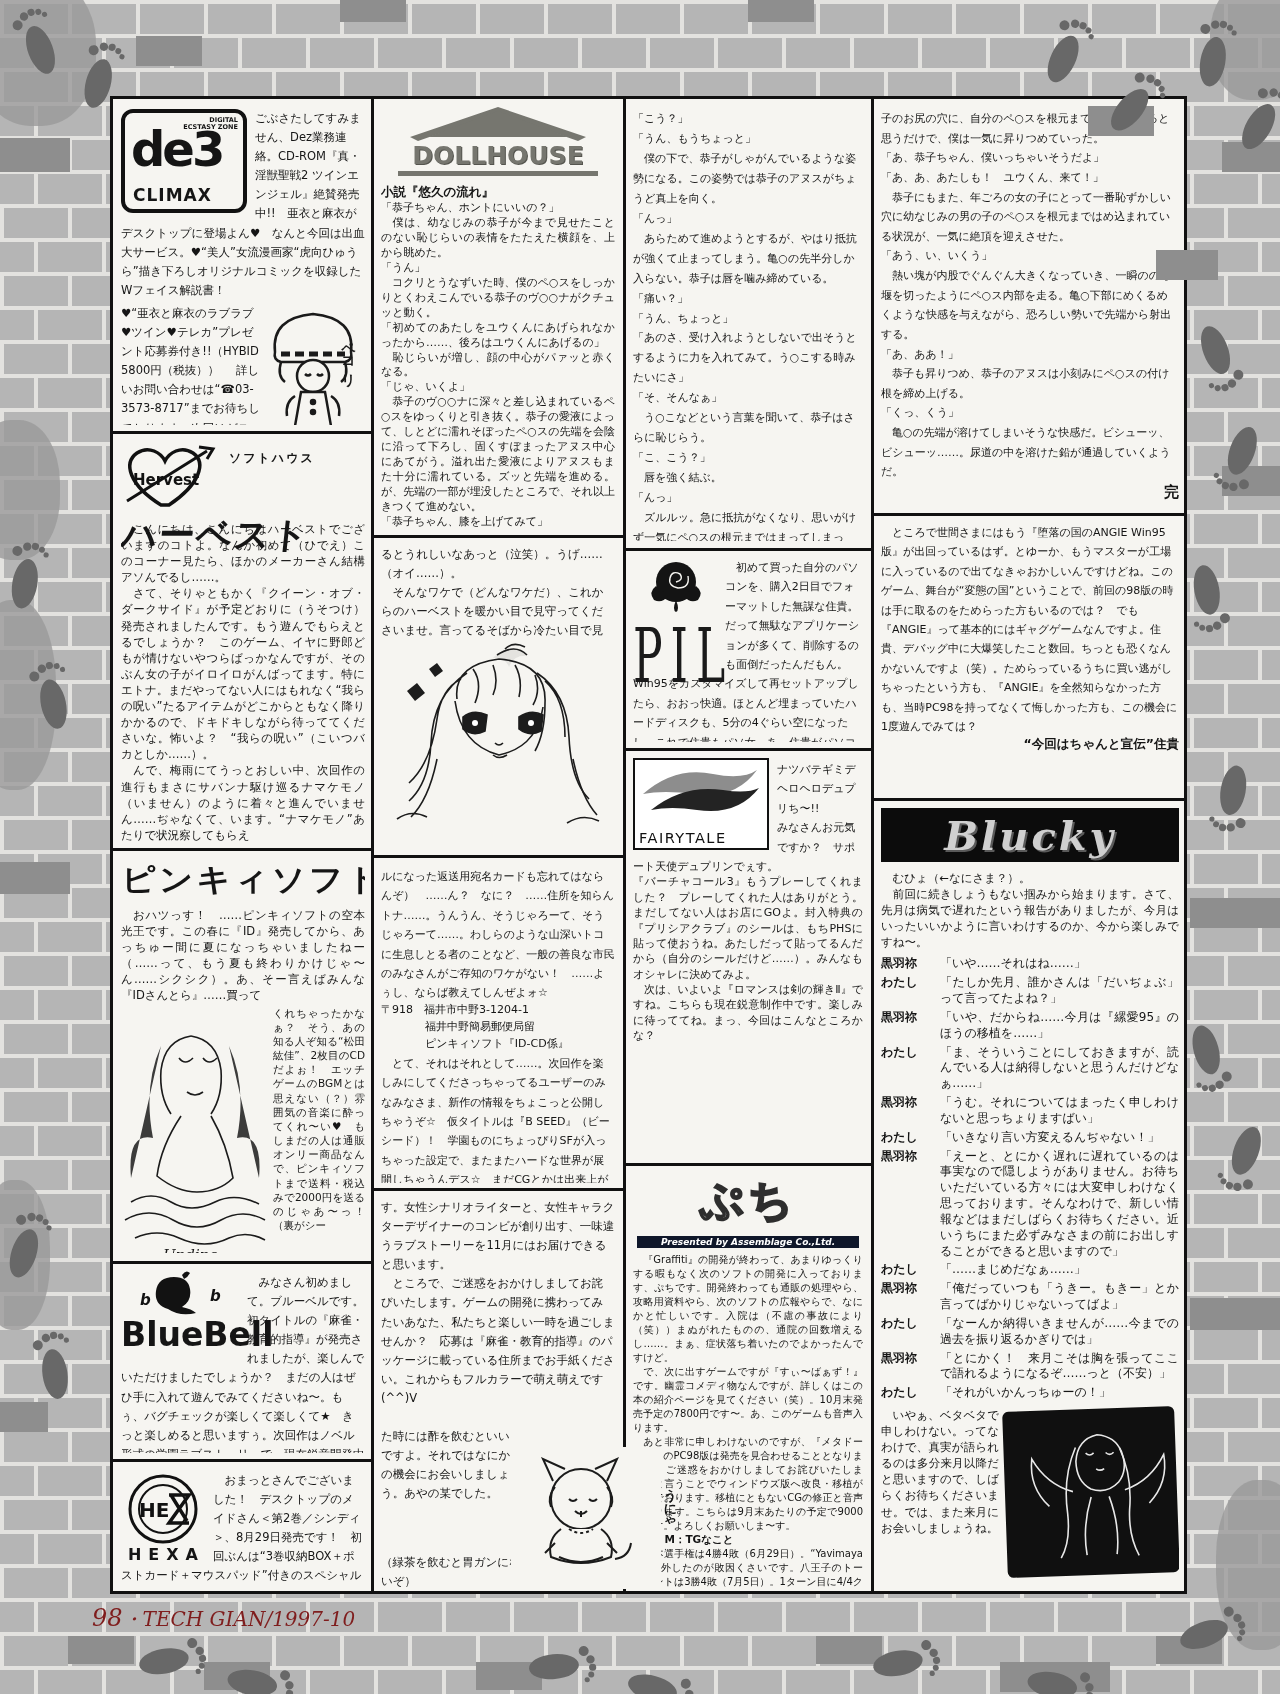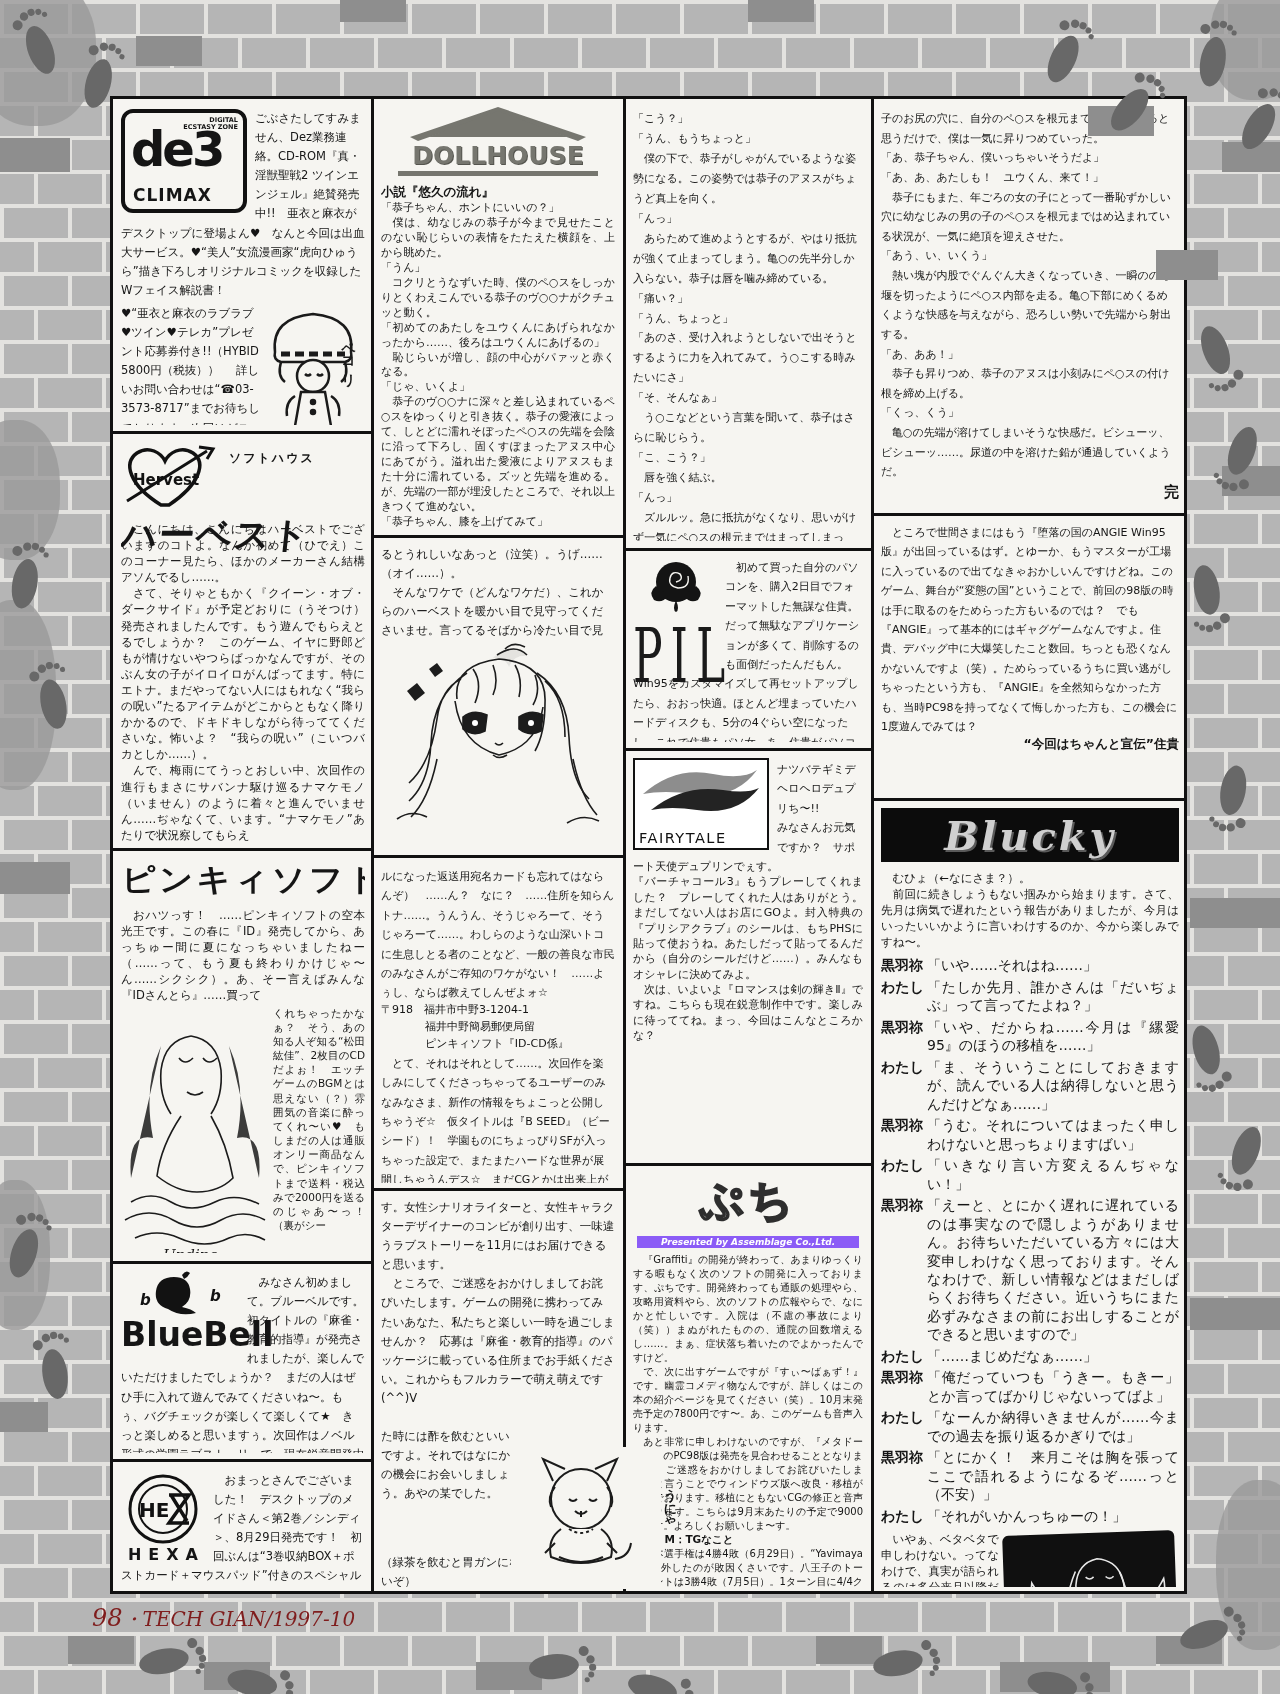--- a/index.html
+++ b/index.html
@@ -33,29 +33,29 @@
   .heartlogo{position:relative;width:108px;height:68px;float:left;text-decoration:underline;}
   .hervest-kana-s{font-size:12px;font-weight:bold;letter-spacing:2px;}
   .hervest-kana{font-size:36px;font-weight:bold;letter-spacing:1px;transform:skewX(-6deg);display:inline-block;}
   .dh-logo{width:200px;margin:0 auto;text-align:center;color:#767672;}
   .dh-text{font-size:25px;font-weight:bold;letter-spacing:0px;color:#76766f;text-shadow:1px 1px 0 #55554f;}
   .pil-word{font-family:"DejaVu Serif","Liberation Serif",serif;font-size:44px;letter-spacing:8px;
             display:inline-block;transform:scaleY(1.7);transform-origin:top;color:#1a1a1a;}
   .ft-box{width:132px;height:88px;border:2px solid #111;float:left;margin-right:8px;position:relative;background:#fff;}
   .ft-name{position:absolute;bottom:2px;left:4px;font-size:14.5px;letter-spacing:1.5px;color:#111;}
   .petit-word{font-size:44px;font-weight:bold;color:#b3b3b3;-webkit-text-stroke:2px #2e2e2e;letter-spacing:4px;}
-  .petit-bar{background:#8b5cf6;color:#fff;font-size:9px;font-style:italic;font-weight:bold;
+  .petit-bar{background:#0f172a;color:#fff;font-size:9px;font-style:italic;font-weight:bold;
              padding:1px 24px;display:inline-block;}
   .blucky-bar{background:#0c0c0c;height:54px;display:flex;align-items:center;justify-content:center;}
   .blucky-word{font-family:"DejaVu Serif","Liberation Serif",serif;font-style:italic;font-weight:bold;
                font-size:40px;color:#cfcfcf;letter-spacing:3px;text-shadow:2px 2px 0 #5a5a5a;}
   .bb-word{font-size:33px;font-weight:bold;letter-spacing:0px;}
   .hexa-word{font-size:16px;font-weight:bold;letter-spacing:7px;}
   .pinky-h{font-size:31px;font-weight:bold;letter-spacing:3px;transform:scaleX(1.08);transform-origin:left;}
-  .dlg-row{display:flex;font-size:14px;line-height:1.32;margin-bottom:3px;}
+  .dlg-row{display:flex;font-size:12px;line-height:1.32;margin-bottom:3px;gap:13px;}
   .dlg-spk{font-weight:bold;width:46px;flex:none;}
   .dlg-txt{flex:1;font-weight:500;text-align:justify;}
   .addr{font-weight:normal;font-size:11px;line-height:1.55;white-space:pre-line;}
   .vtxt{writing-mode:vertical-rl;font-size:13px;font-weight:bold;}
   .footer{position:absolute;left:92px;top:1604px;font-family:"DejaVu Serif","Liberation Serif",serif;
           font-style:italic;color:#7f1d1d;font-size:20px;}
   .caption-hand{font-family:"DejaVu Serif",serif;font-style:italic;font-size:15px;}
   svg{display:block;}
 </style>
 </head>

